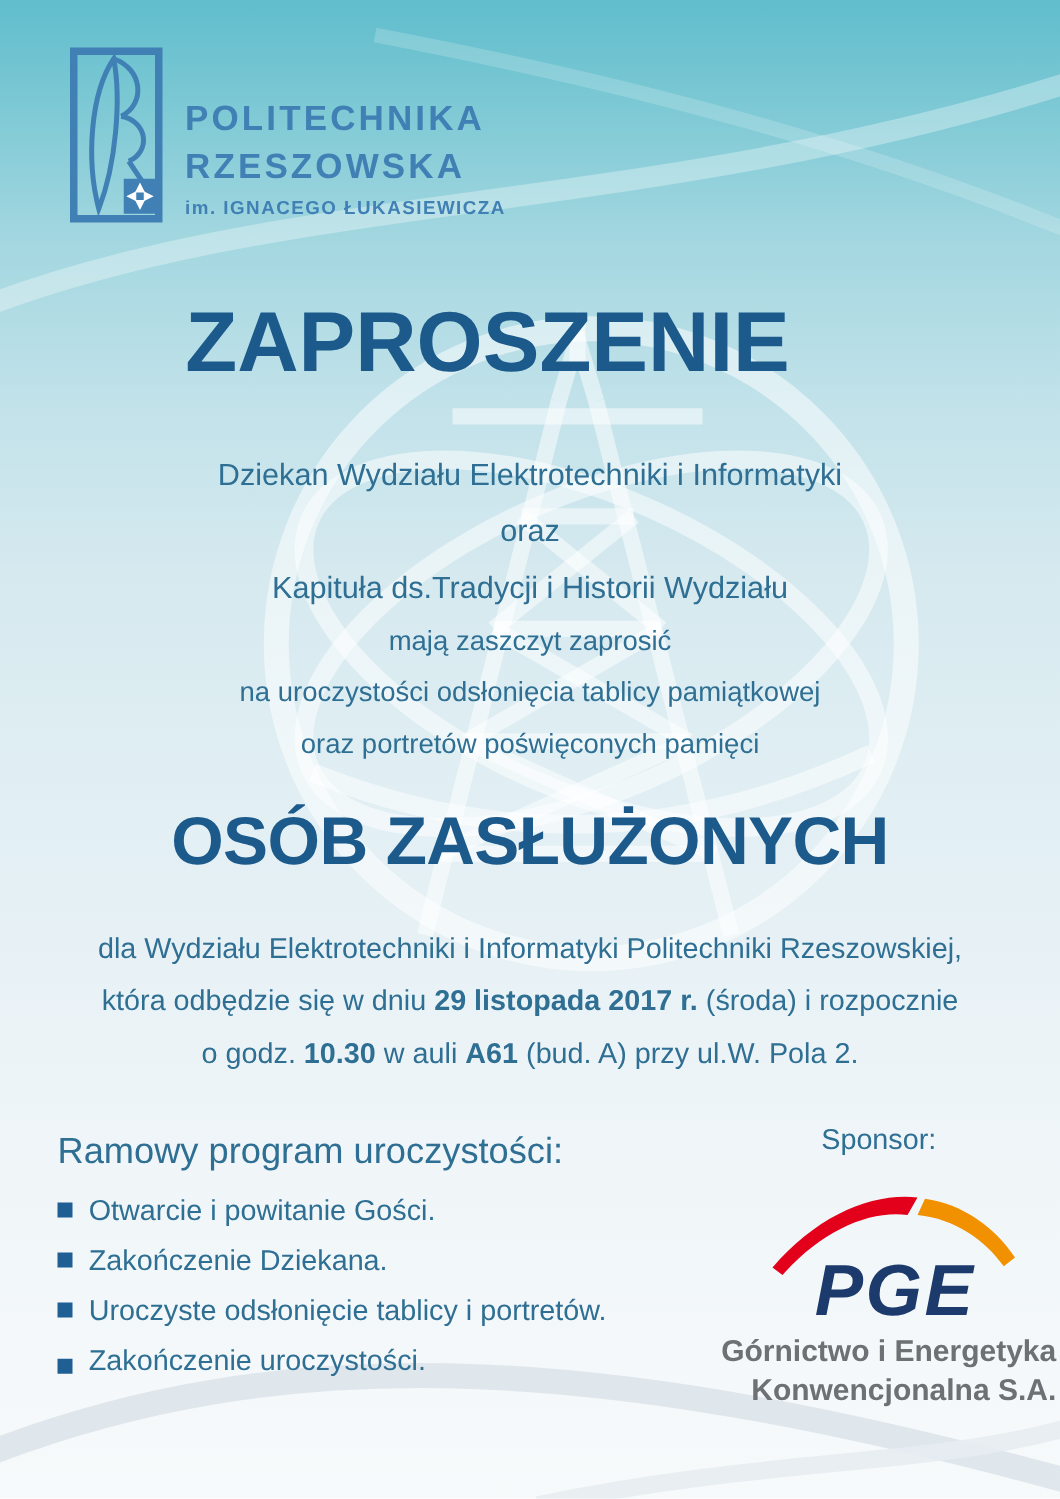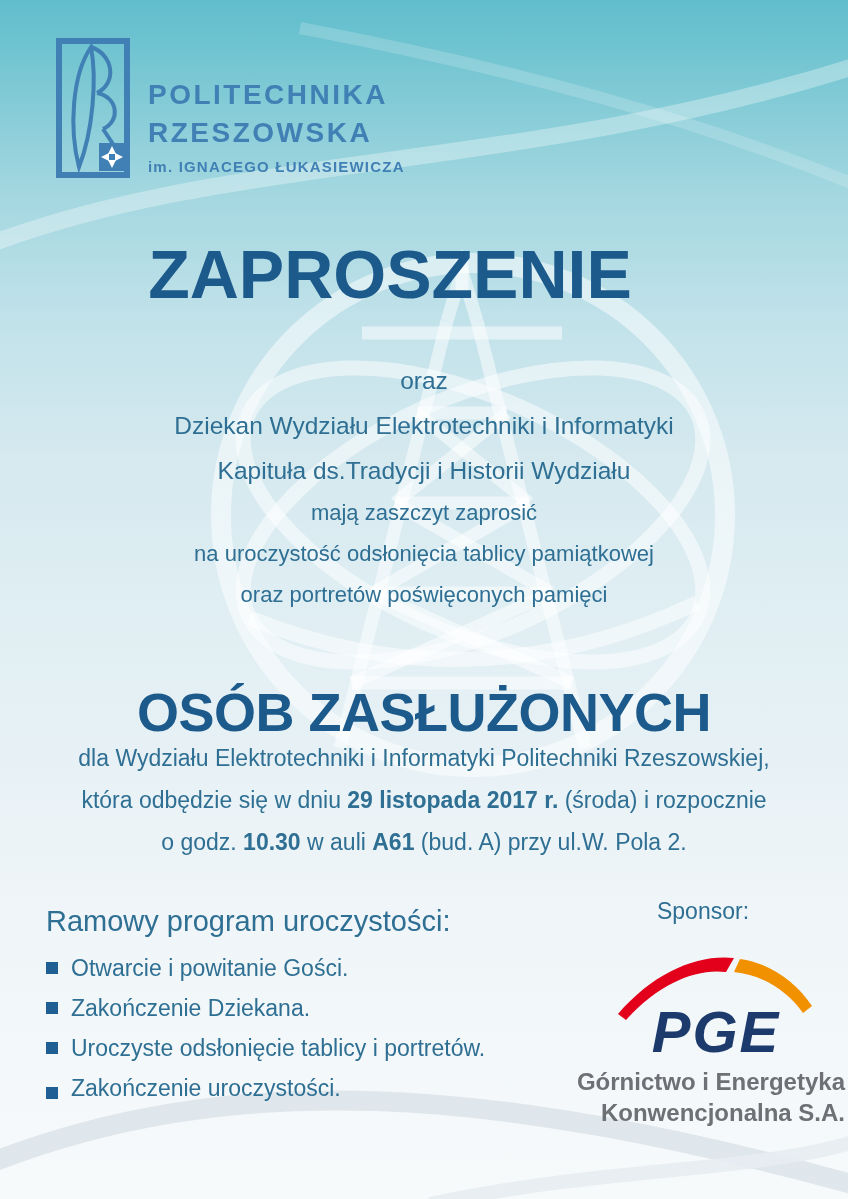--- a/index.html
+++ b/index.html
@@ -14,21 +14,21 @@
   svg{display:block;}
   
   .brand-text{left:148px;top:76px;color:#4080b4;}
   .brand-l1{font-size:28px;font-weight:700;letter-spacing:2.5px;line-height:38px;}
   .brand-l2{font-size:28px;font-weight:700;letter-spacing:2.5px;line-height:38px;}
   .brand-l3{font-size:15px;font-weight:700;letter-spacing:1.2px;margin-top:6px;}
   
   .title{left:0;top:239px;width:780px;text-align:center;
     font-size:68px;font-weight:700;color:#1c5a8c;line-height:1.05;}
   .honorees{left:0;top:644px;width:848px;text-align:center;
-    font-size:54px;font-weight:700;color:#1c5a8c;letter-spacing:-0.5px;line-height:1.1;margin-top:39px;}
+    font-size:54px;font-weight:700;color:#1c5a8c;letter-spacing:-0.5px;line-height:1.1;}
   
   .centerblock{left:0;width:848px;text-align:center;color:#2e6f93;white-space:nowrap;}
   .intro{top:358px;font-size:24.5px;line-height:45px;}
   .invite{top:492px;font-size:22px;line-height:41px;}
   .details{top:737px;font-size:23px;line-height:42px;}
   .details b{font-weight:700;}
   
   .program{left:46px;top:906px;color:#2e6f93;}
   .program-heading{font-size:29px;line-height:30px;margin-bottom:12px;}
   .program-item{display:flex;align-items:center;height:40px;font-size:23px;}
@@ -99,28 +99,28 @@
   </svg>
   <div class="abs brand-text">
     <div class="brand-l1">POLITECHNIKA</div>
     <div class="brand-l2">RZESZOWSKA</div>
     <div class="brand-l3">im. IGNACEGO ŁUKASIEWICZA</div>
   </div>
 
   <div class="abs title">ZAPROSZENIE</div>
 
   <div class="abs centerblock intro">
+    <div>Dziekan Wydziału Elektrotechniki i Informatyki</div>
     <div>oraz</div>
-    <div>Dziekan Wydziału Elektrotechniki i Informatyki</div>
     <div>Kapituła ds.Tradycji i Historii Wydziału</div>
   </div>
 
   <div class="abs centerblock invite">
     <div>mają zaszczyt zaprosić</div>
-    <div>na uroczystość odsłonięcia tablicy pamiątkowej</div>
+    <div>na uroczystości odsłonięcia tablicy pamiątkowej</div>
     <div>oraz portretów poświęconych pamięci</div>
   </div>
 
   <div class="abs honorees">OSÓB ZASŁUŻONYCH</div>
 
   <div class="abs centerblock details">
     <div>dla Wydziału Elektrotechniki i Informatyki Politechniki Rzeszowskiej,</div>
     <div><span>która odbędzie się w dniu </span><b>29 listopada 2017 r.</b><span> (środa) i rozpocznie</span></div>
     <div><span>o godz. </span><b>10.30</b><span> w auli </span><b>A61</b><span> (bud. A) przy ul.W. Pola 2.</span></div>
   </div>

